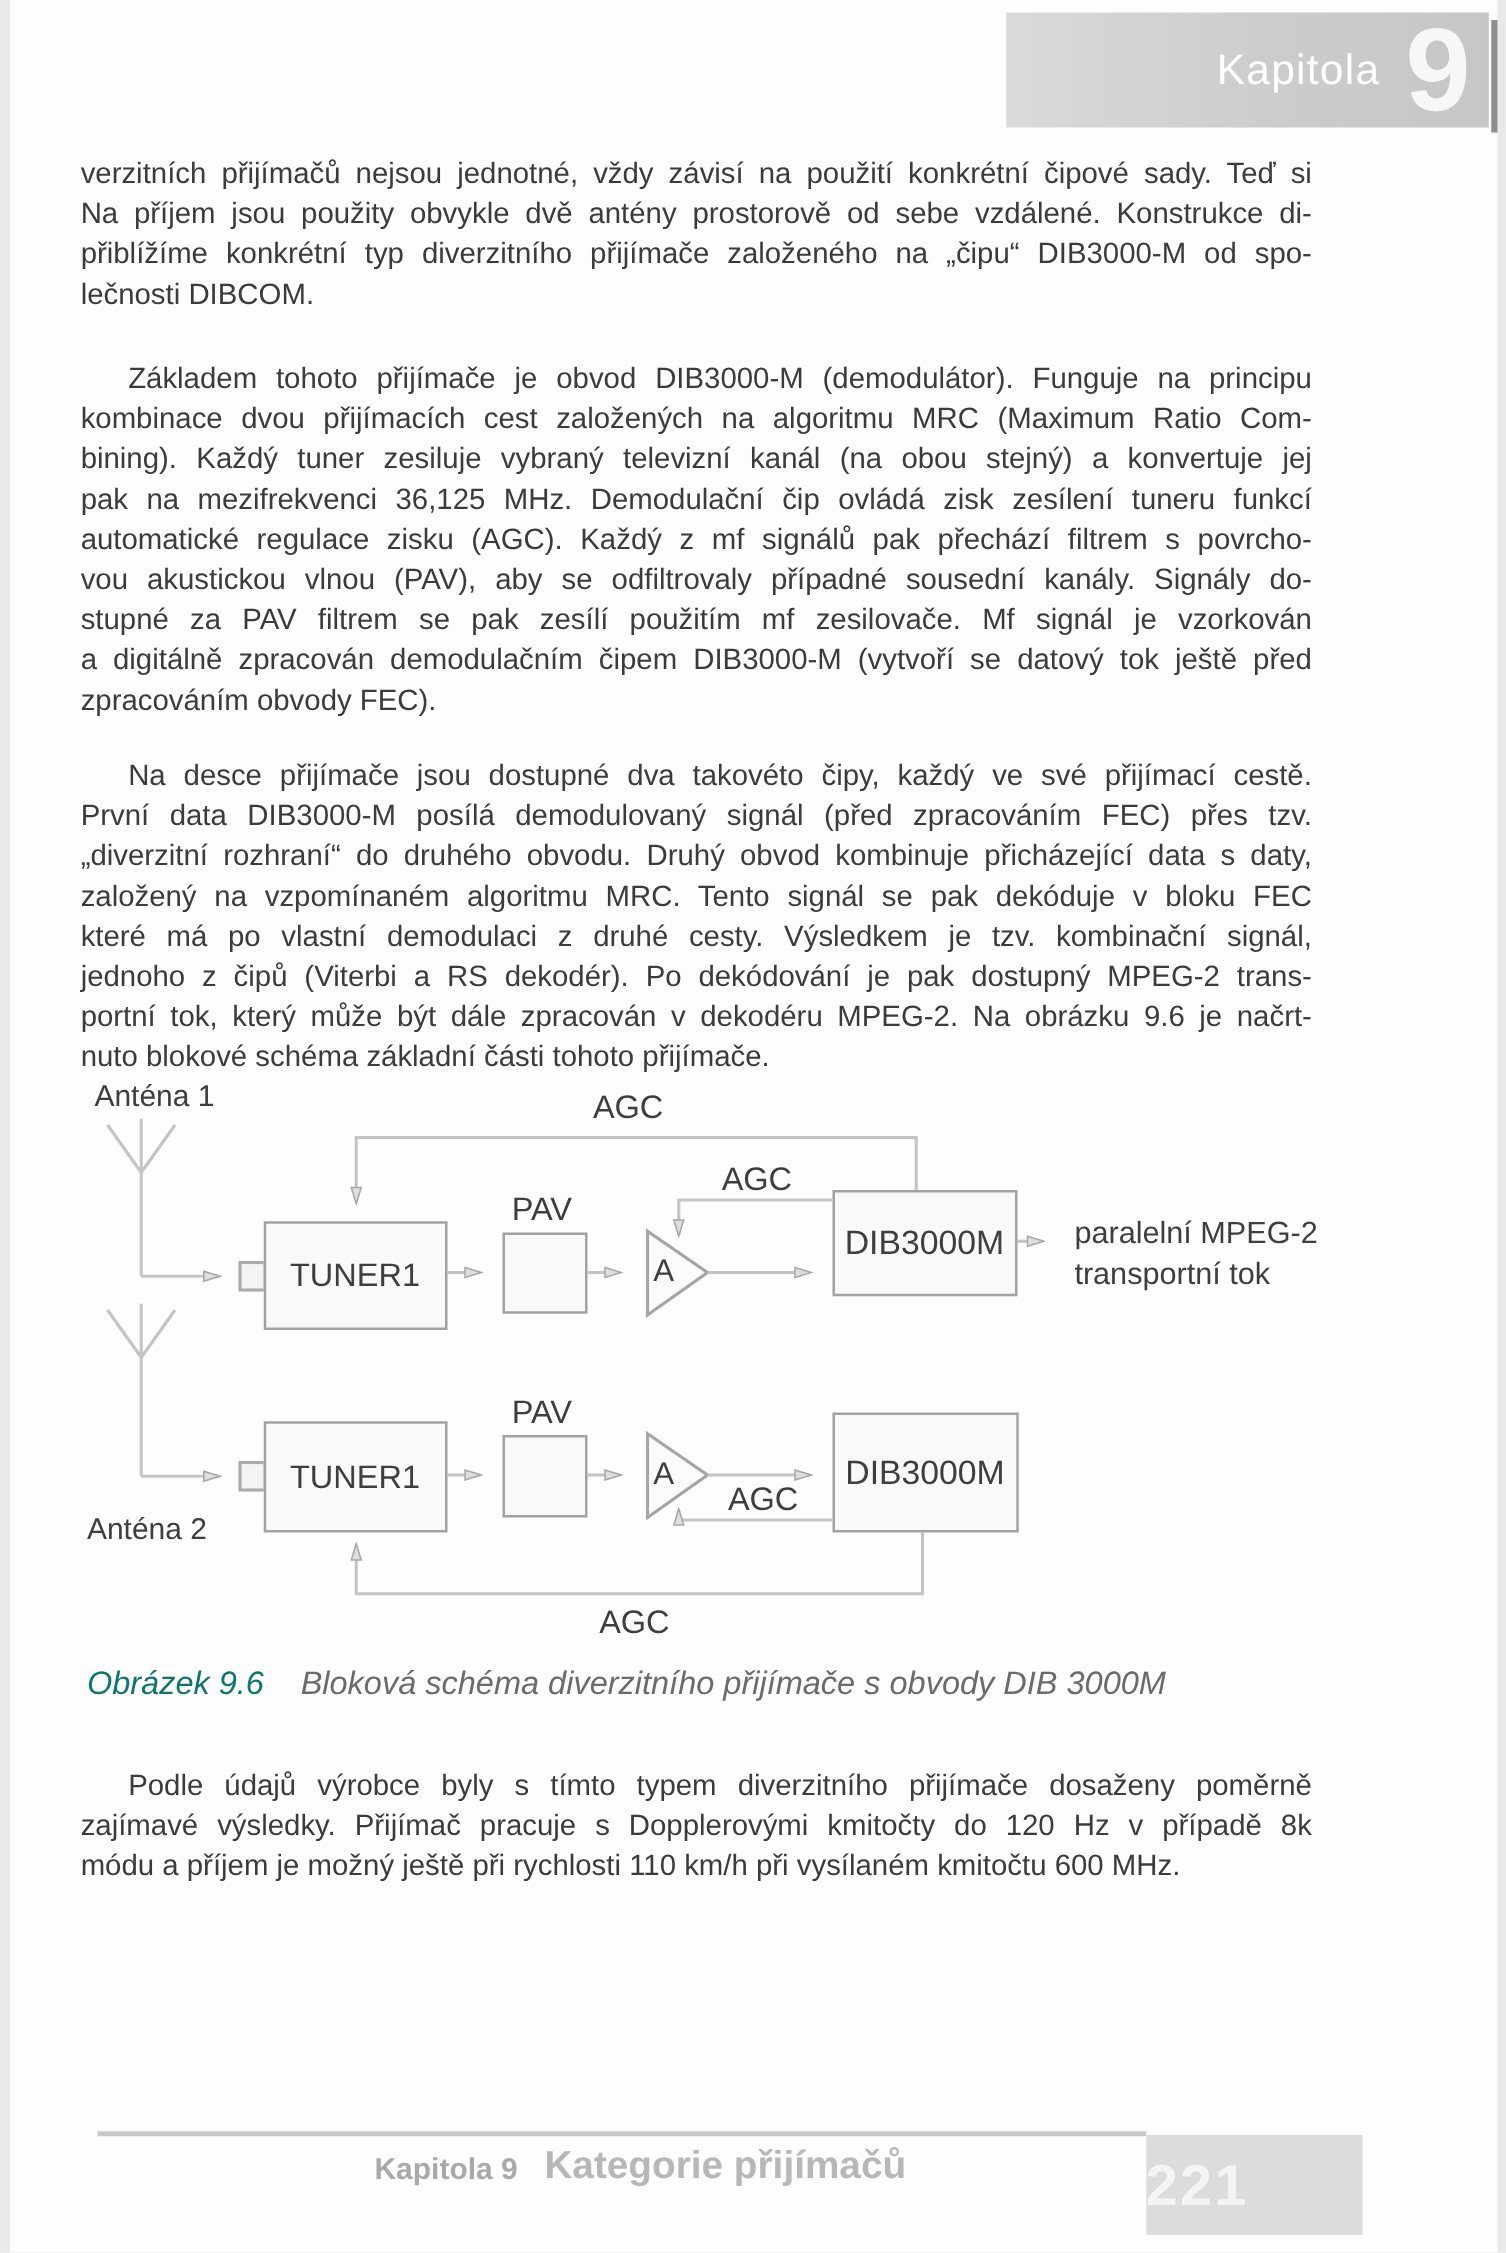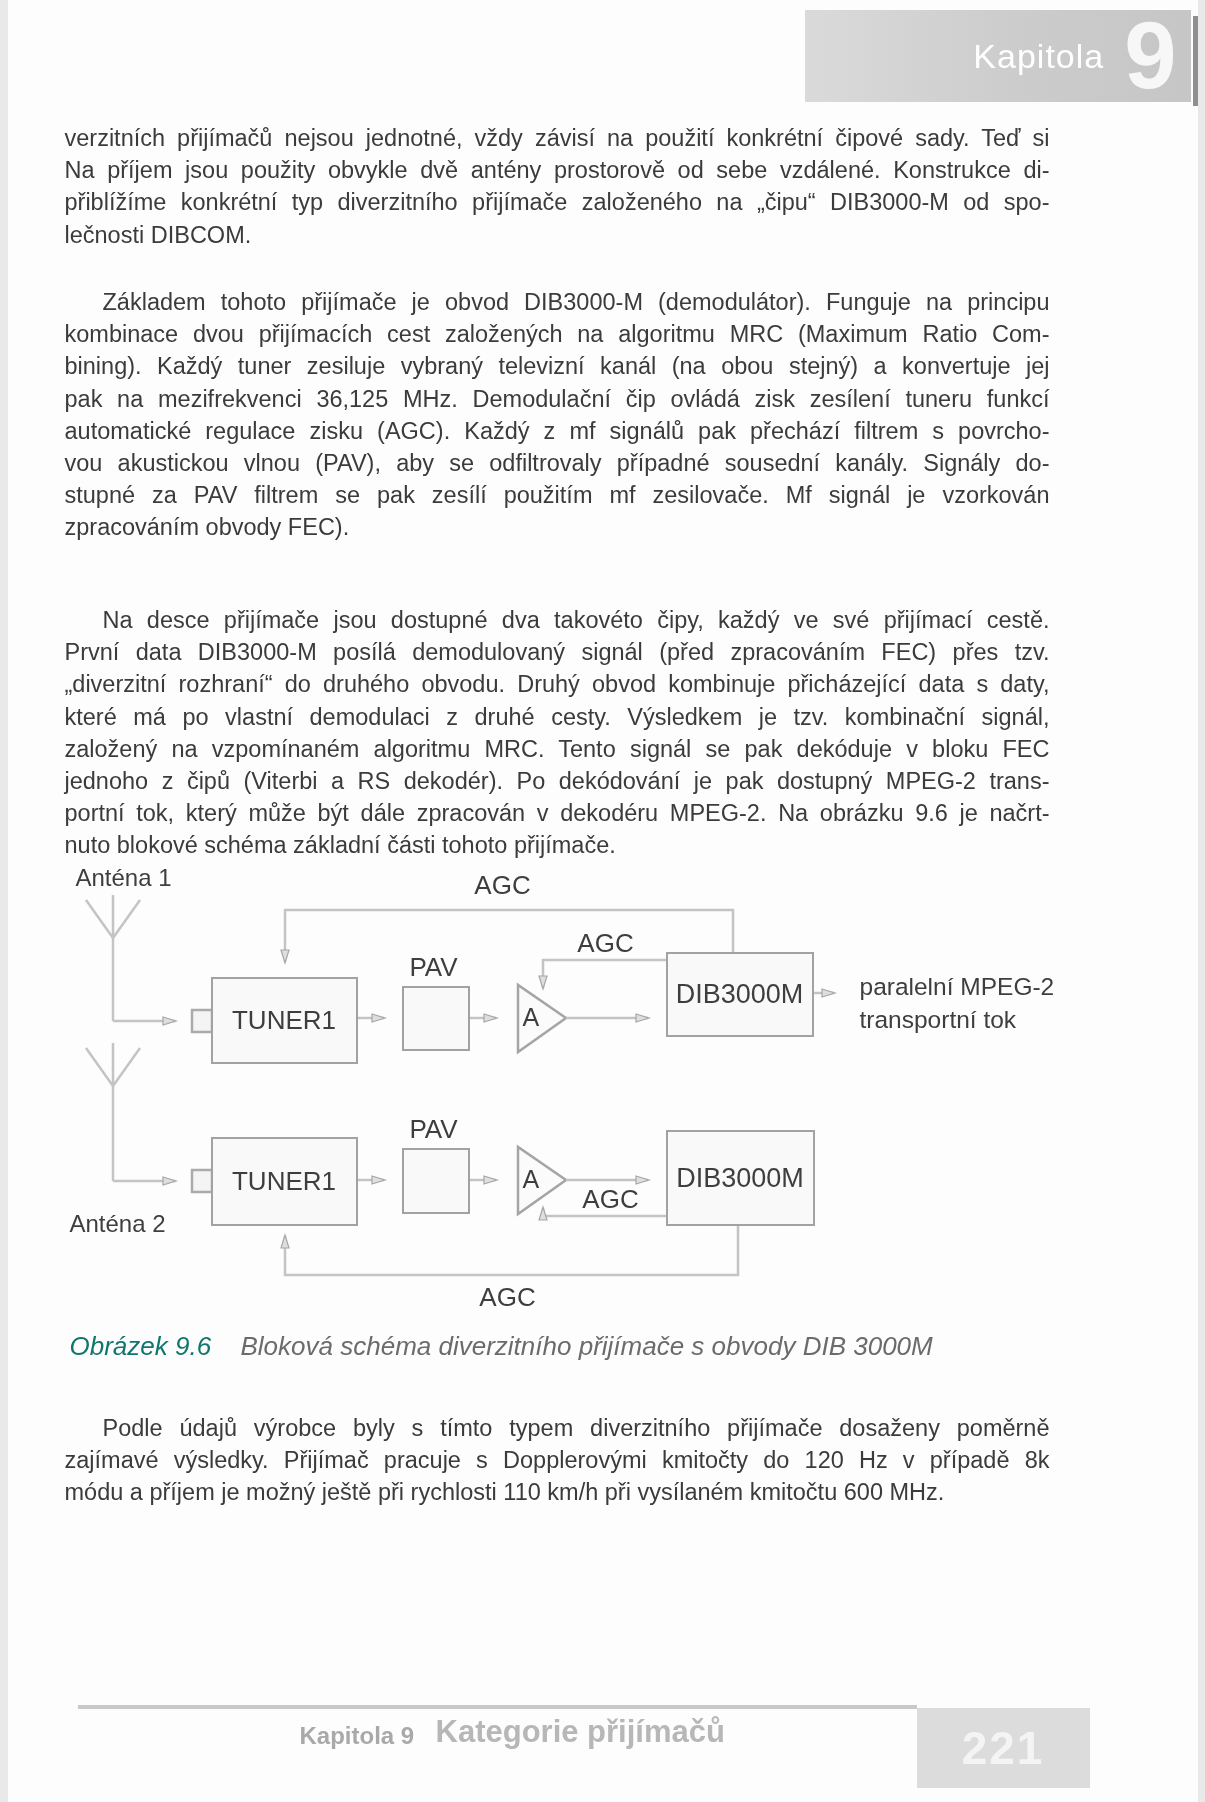--- a/index.html
+++ b/index.html
@@ -37,21 +37,21 @@
   .caption { position:absolute; top:1331px; font-style:italic; font-size:26px; }
   .cap-fig  { left:62px;  color:#0f766e; }
   .cap-text { left:233px; color:#6b6b6b; }
 
   
   .footer-rule { position:absolute; left:70px; top:1705px; width:839px; height:4px; background:#c9c9c9; }
   .foot-chapter { position:absolute; left:250px; top:1722px; font-size:24px; font-weight:bold; color:#a9a9a9;margin-left:42px; }
   .foot-section { position:absolute; left:428px; top:1714px; font-size:31px; font-weight:bold; color:#b7b7b7; }
   .page-num-box {
     position:absolute; left:909px; top:1708px; width:173px; height:80px;
-    background:#dcdcdc; display:flex; align-items:center; justify-content:center;
+    background:#dcdcdc; display:flex; align-items:center; justify-content:flex-start;
   }
   .page-num-box span { color:#f4f4f4; font-size:46px; font-weight:bold; letter-spacing:2px; }
 </style>
 </head>
 <body>
 
 <div class="page">
 
   <div class="banner">
     <span class="chap-label">Kapitola</span>
@@ -67,29 +67,30 @@
   </div>
 
   <div class="para" style="top:286px">
     <div class="tline indent">Základem tohoto přijímače je obvod DIB3000-M (demodulátor). Funguje na principu</div>
     <div class="tline">kombinace dvou přijímacích cest založených na algoritmu MRC (Maximum Ratio Com-</div>
     <div class="tline">bining). Každý tuner zesiluje vybraný televizní kanál (na obou stejný) a konvertuje jej</div>
     <div class="tline">pak na mezifrekvenci 36,125 MHz. Demodulační čip ovládá zisk zesílení tuneru funkcí</div>
     <div class="tline">automatické regulace zisku (AGC). Každý z mf signálů pak přechází filtrem s povrcho-</div>
     <div class="tline">vou akustickou vlnou (PAV), aby se odfiltrovaly případné sousední kanály. Signály do-</div>
     <div class="tline">stupné za PAV filtrem se pak zesílí použitím mf zesilovače. Mf signál je vzorkován</div>
+    <div class="tline">a digitálně zpracován demodulačním čipem DIB3000-M (vytvoří se datový tok ještě před</div>
     <div class="tline final">zpracováním obvody FEC).</div>
   </div>
 
   <div class="para" style="top:604px">
     <div class="tline indent">Na desce přijímače jsou dostupné dva takovéto čipy, každý ve své přijímací cestě.</div>
     <div class="tline">První data DIB3000-M posílá demodulovaný signál (před zpracováním FEC) přes tzv.</div>
     <div class="tline">„diverzitní rozhraní“ do druhého obvodu. Druhý obvod kombinuje přicházející data s daty,</div>
+    <div class="tline">založený na vzpomínaném algoritmu MRC. Tento signál se pak dekóduje v bloku FEC</div>
     <div class="tline">které má po vlastní demodulaci z druhé cesty. Výsledkem je tzv. kombinační signál,</div>
-    <div class="tline">založený na vzpomínaném algoritmu MRC. Tento signál se pak dekóduje v bloku FEC</div>
     <div class="tline">jednoho z čipů (Viterbi a RS dekodér). Po dekódování je pak dostupný MPEG-2 trans-</div>
     <div class="tline">portní tok, který může být dále zpracován v dekodéru MPEG-2. Na obrázku 9.6 je načrt-</div>
     <div class="tline final">nuto blokové schéma základní části tohoto přijímače.</div>
   </div>
 
   <svg class="diag-svg" viewBox="0 0 1205 1802">
     <defs>
       <marker id="arr" markerWidth="18" markerHeight="14" refX="13" refY="5" orient="auto" markerUnits="userSpaceOnUse">
         <path d="M1,1 L14,5 L1,9 Z" fill="#dedede" stroke="#a6a6a6" stroke-width="1.2"></path>
       </marker>

